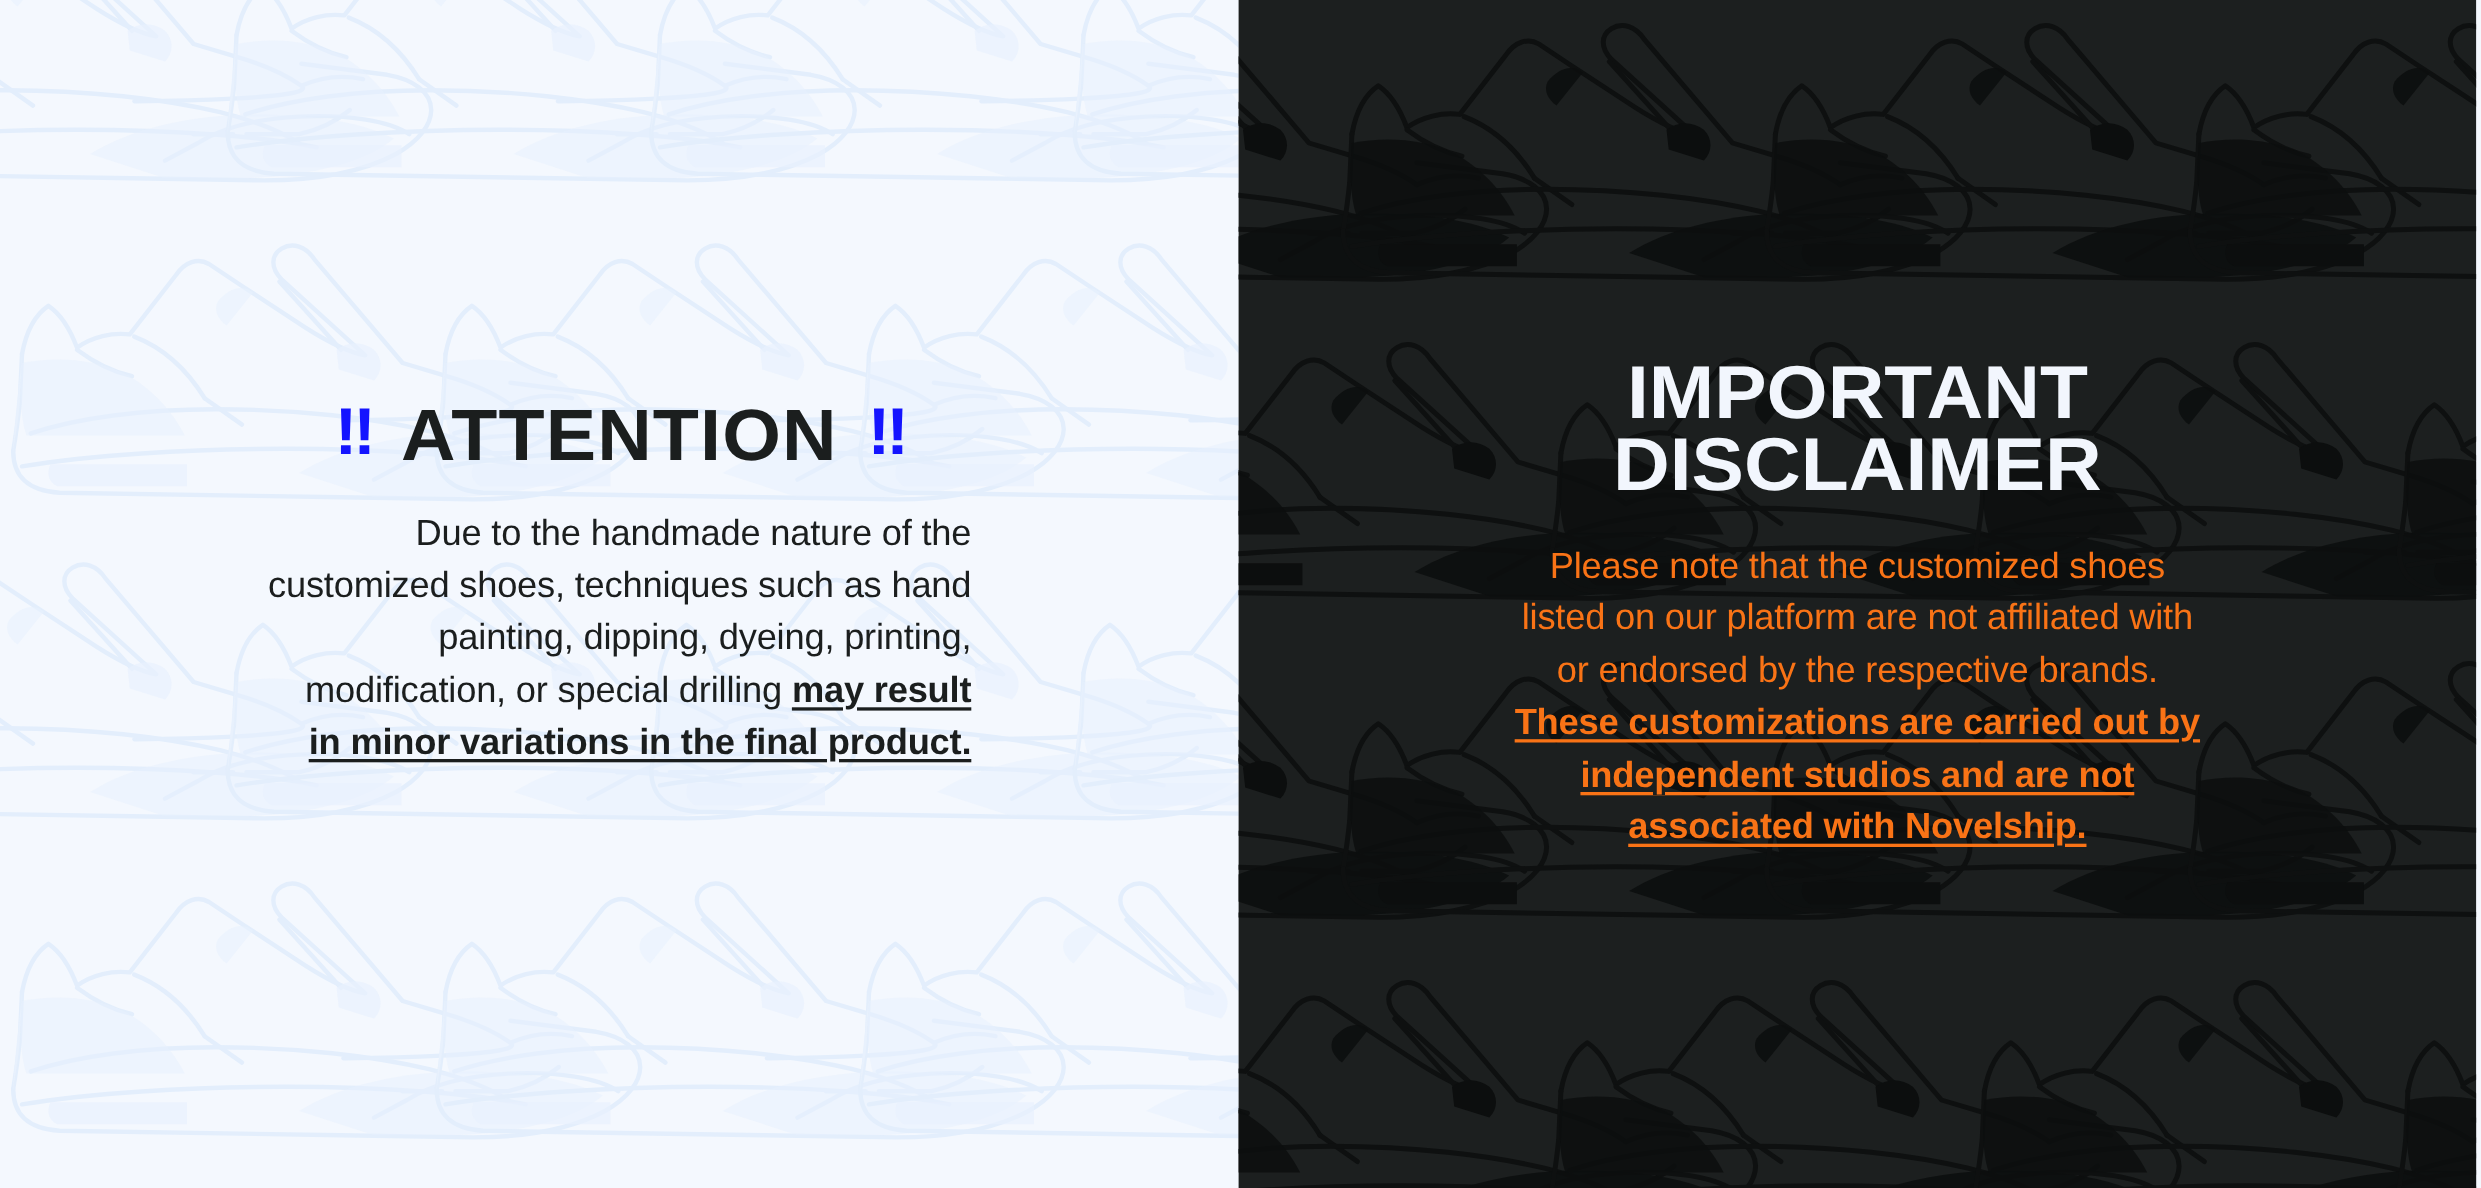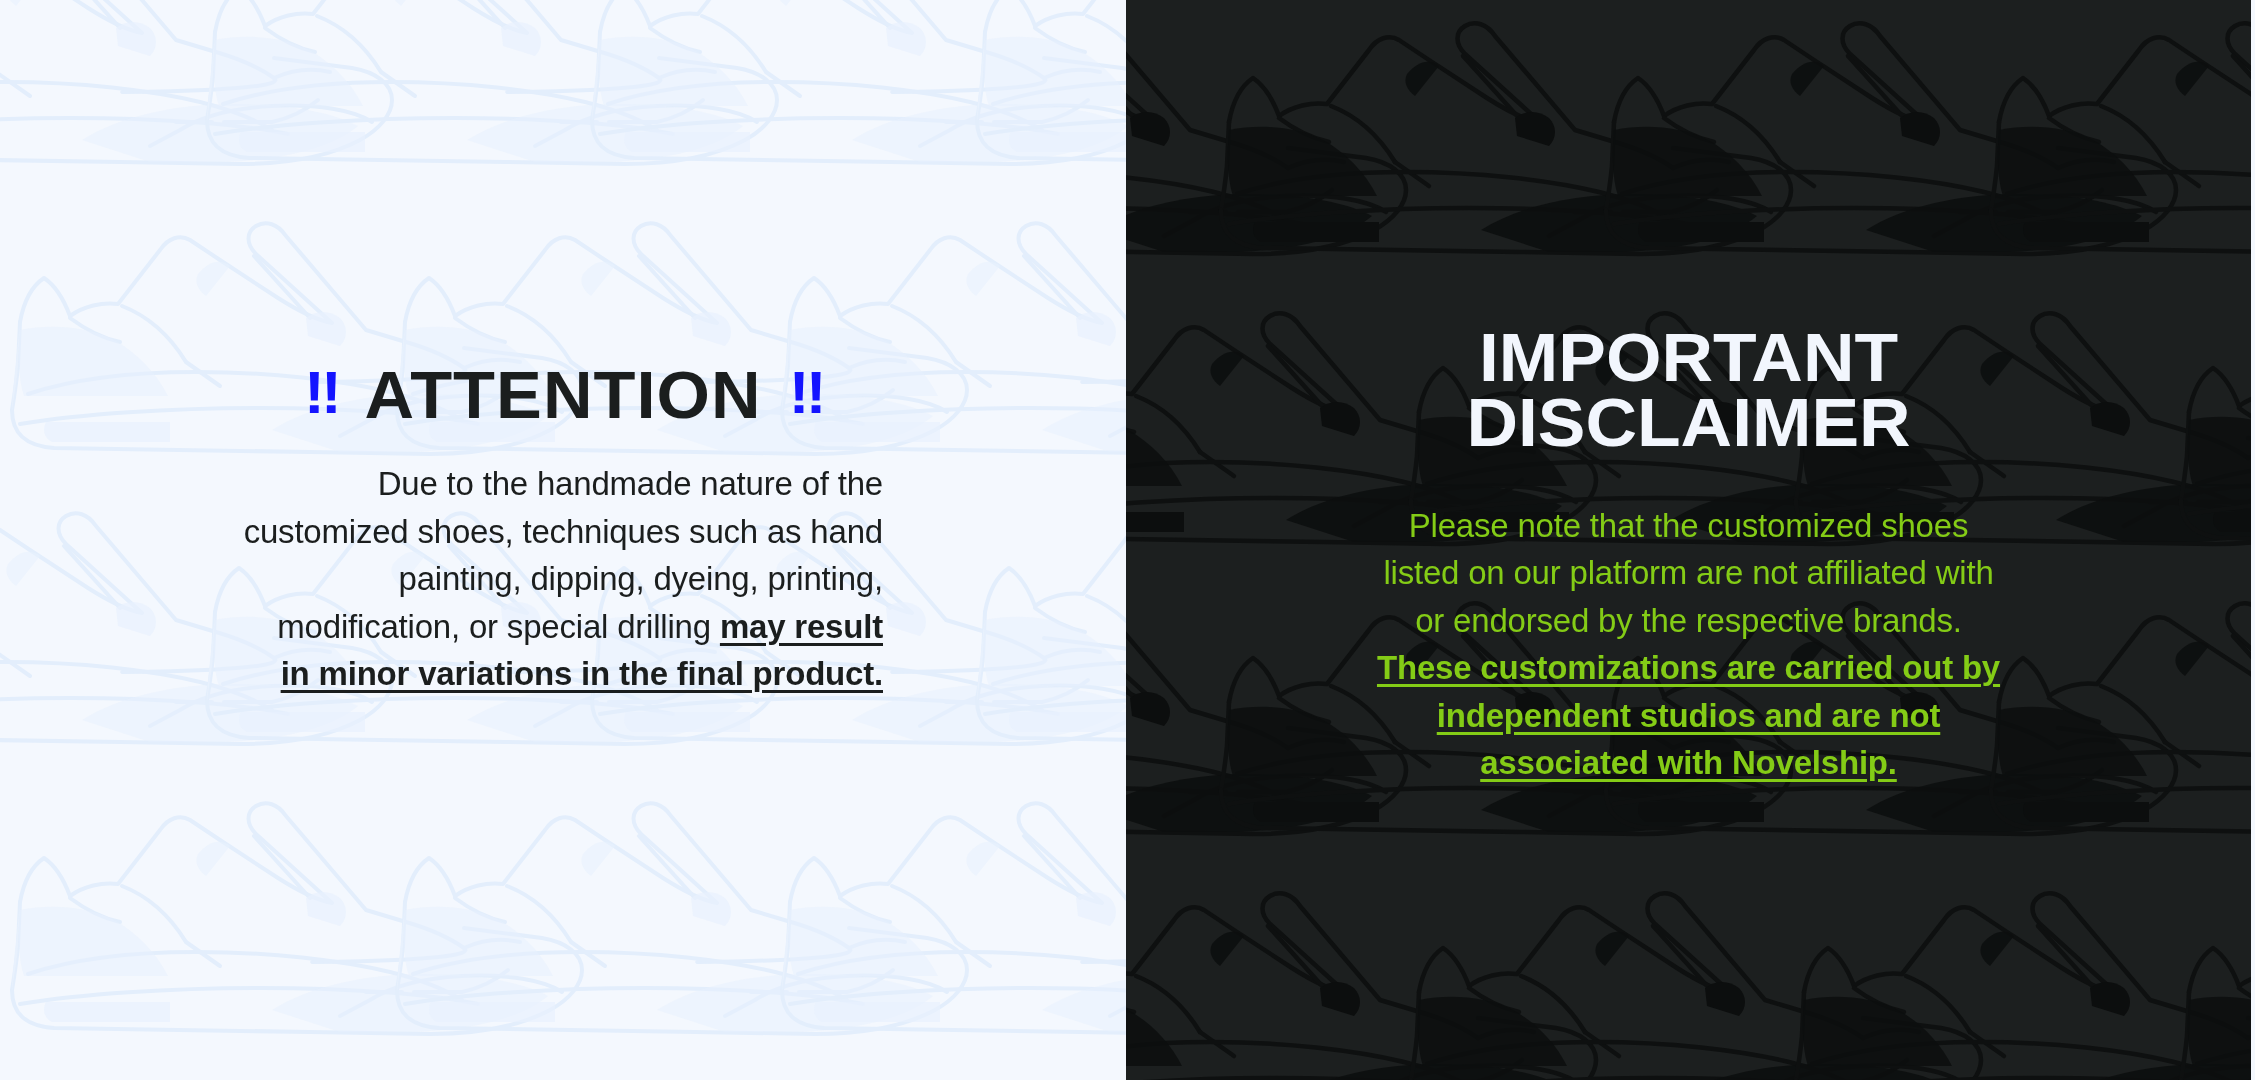--- a/index.html
+++ b/index.html
@@ -97,23 +97,23 @@
     line-height:1.44;
     letter-spacing:-0.2px;
   }
   .body-light {
     color:#1b1e1e;
     width:640px;
     margin-top:32px;
     text-align:right;
   }
   .body-dark {
-    color:#84cc16;
+    color:#f97316;
     width:640px;
-    margin-top:46px;
+    margin-top:34px;
   }
   .emph {
     font-weight:bold;
     text-decoration:underline;
     text-decoration-thickness:2.5px;
     text-underline-offset:5px;
   }
   .body-dark .emph { text-decoration-thickness:3px; }
 </style>
 </head>

